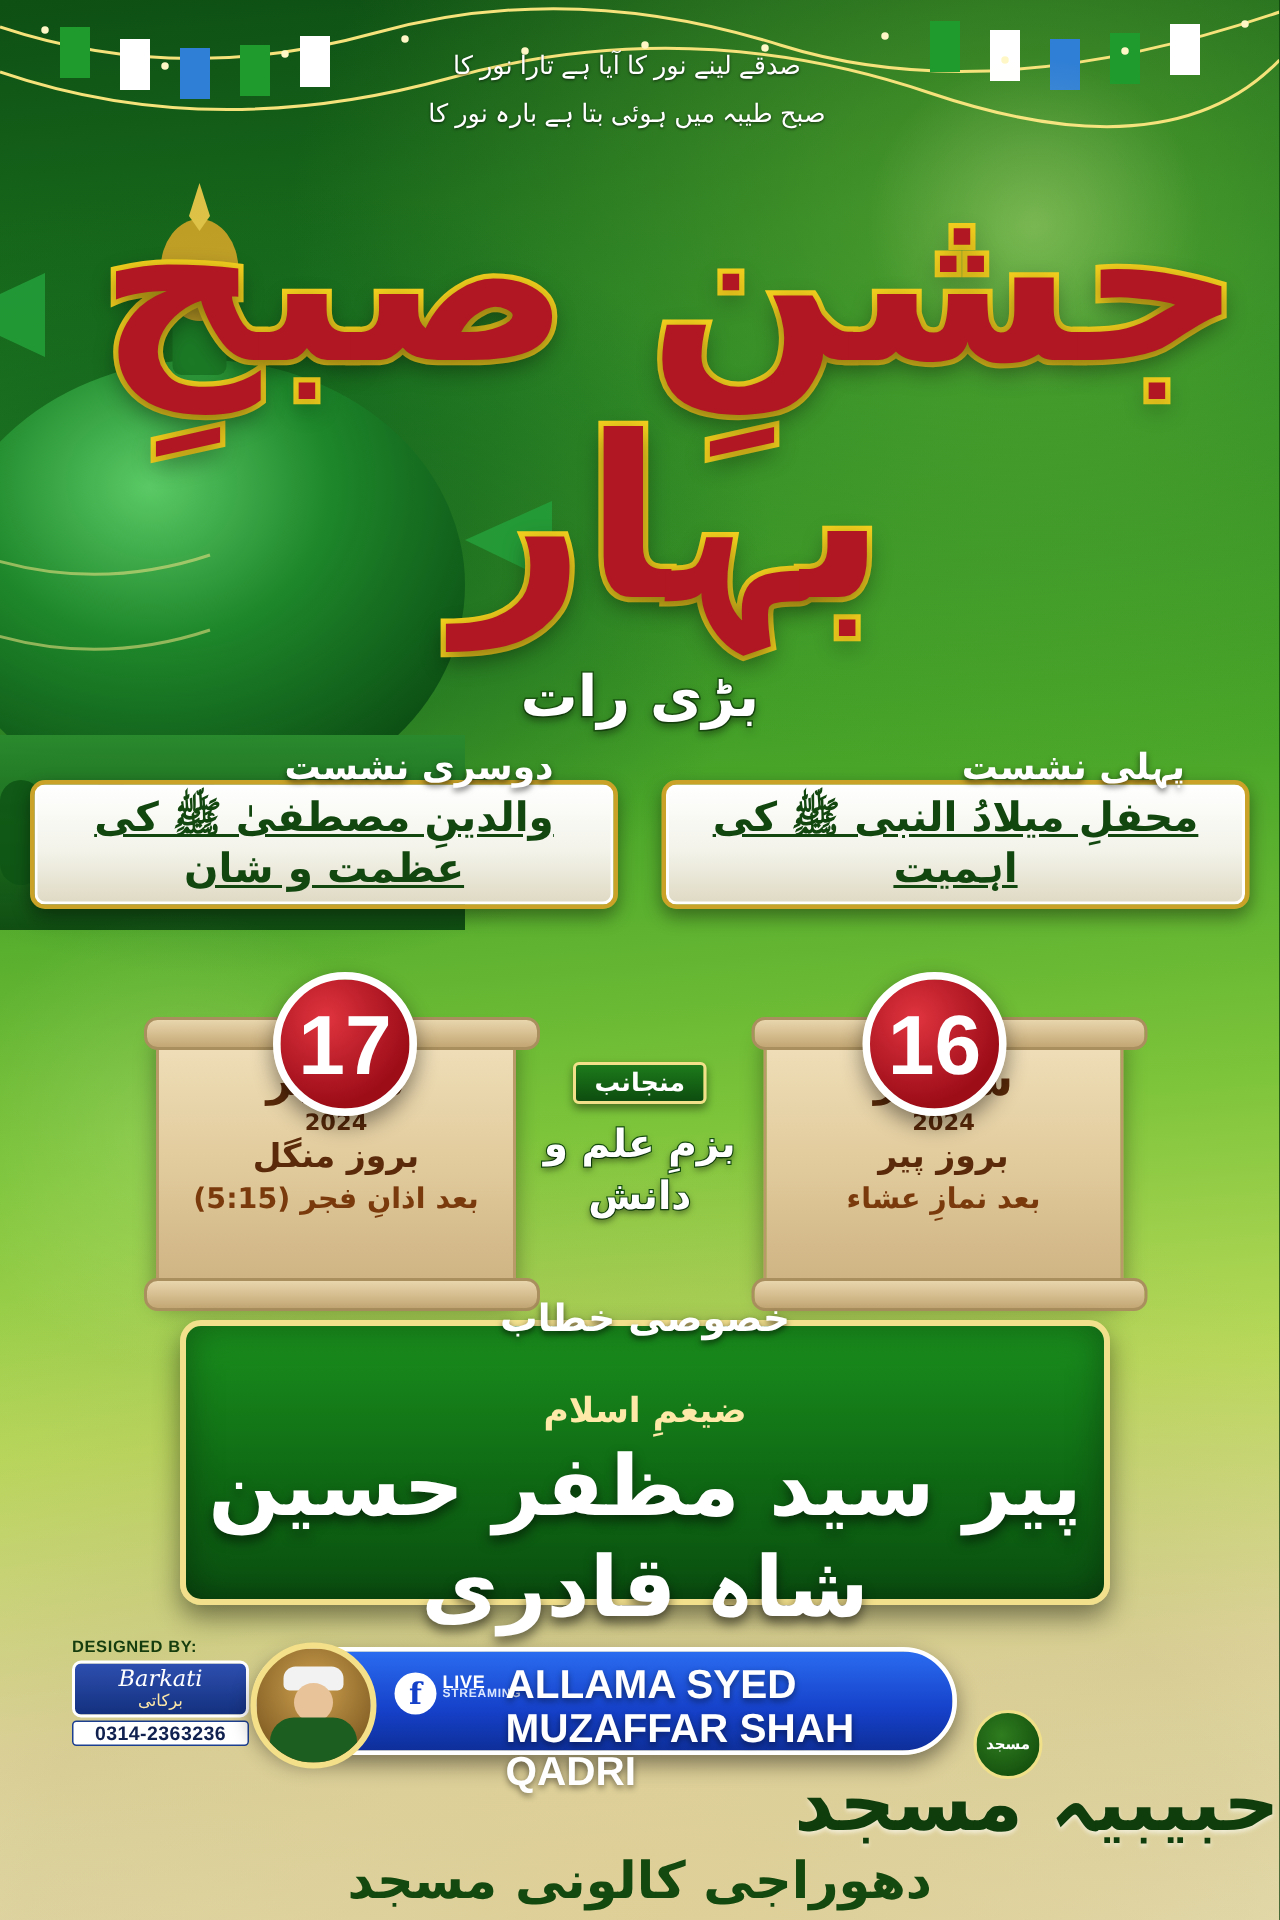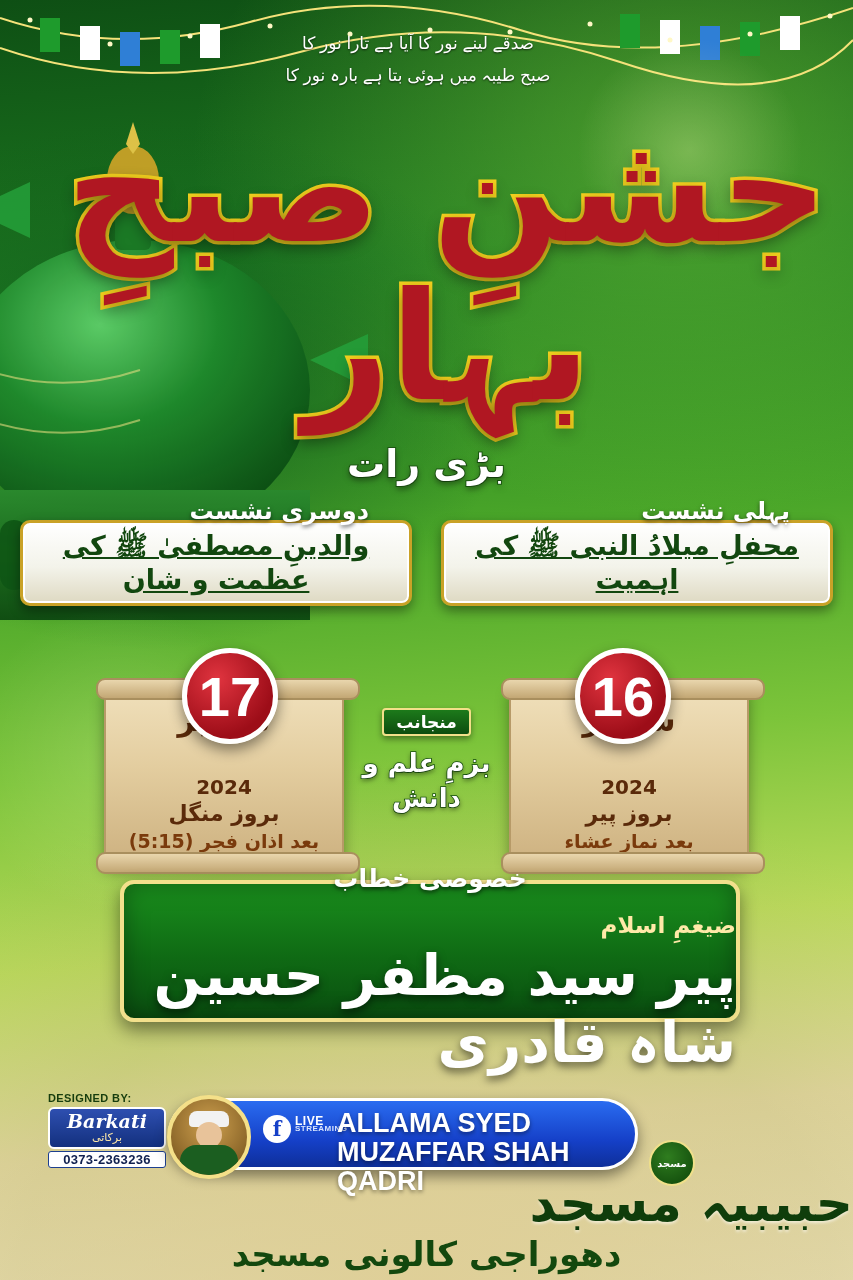--- a/index.html
+++ b/index.html
@@ -128,21 +128,21 @@
   .scroll::after { bottom:-10px; }
   .scroll-16 { right:104px; }
   .scroll-17 { left:104px; }
   .scroll .s-inner{
     position:absolute; inset:16px 10px;
     direction:rtl; text-align:center;
     font-family:"DejaVu Sans", sans-serif;
     color:#5a2a0a; font-weight:bold;
   }
   .scroll .d-month { font-size:30px; line-height:1.15; }
-  .scroll .d-year { font-size:20px;margin-top:36px; }
+  .scroll .d-year { font-size:15px; }
   .scroll .d-day { font-size:22px; margin-top:2px; }
   .scroll .d-time { font-size:19px; margin-top:4px; color:#7a3a0c; }
 
   .daynum {
     position:absolute; top:8px;
     width:96px; height:96px; border-radius:50%;
     background: radial-gradient(circle at 35% 30%, #e0343f, #9d0d18 70%);
     border:5px solid #ffffff;
     box-shadow: 0 6px 14px rgba(0,0,0,0.45);
     color:#fff; font-size:56px; font-weight:bold;
@@ -171,38 +171,38 @@
     font-family:"DejaVu Sans", sans-serif;
     font-size:26px; font-weight:bold; line-height:1.35;
     color:#ffffff;
     -webkit-text-stroke:1.5px #14510f;
     paint-order: stroke fill;
     text-shadow:0 2px 5px rgba(0,0,0,0.55);
   }
 
   
   .speaker-panel {
-    position:absolute; left:120px; top:880px; width:620px; height:142px;
+    position:absolute; left:120px; top:880px; width:620px; height:190px;
     background: linear-gradient(180deg,#1a8f1d 0%, #0f6a14 55%, #0a4f10 100%);
     border:4px solid #f2e08c;
     border-radius:14px;
     box-shadow: 0 8px 18px rgba(0,0,0,0.45), inset 0 0 24px rgba(0,0,0,0.35);
-    text-align:right; direction:rtl;
+    text-align:center; direction:rtl;
     padding-top:6px;
   }
   .speaker-panel .khitab {
     font-family:"DejaVu Sans", sans-serif;
     font-size:25px; font-weight:bold; color:#ffffff;
     position:absolute; top:-20px; left:50%; transform:translateX(-50%);
     text-shadow: 0 2px 4px rgba(0,0,0,0.6);
   }
   .speaker-panel .title-small {
     font-family:"DejaVu Sans", sans-serif;
     font-size:23px; color:#ffe9a8; font-weight:bold;
-    margin-top:22px;
+    margin-top:38px;
   }
   .speaker-panel .name {
     font-family:"DejaVu Sans", sans-serif;
     font-size:56px; font-weight:bold; color:#ffffff;
     line-height:1.2; margin-top:4px;
     text-shadow: 0 4px 8px rgba(0,0,0,0.55);
   }
 
   
   .designer {
@@ -214,21 +214,21 @@
     text-align:left;
   }
   .designer .d-logo {
     margin-top:3px;
     background: linear-gradient(180deg,#2e4fb0,#13307e);
     border:2px solid #ffffff; border-radius:6px;
     padding:3px 4px;
   }
   .designer .d-logo .bk {
     font-family:"DejaVu Serif", serif;
-    font-style:italic; font-size:19px; color:#ffffff; line-height:1;font-weight:bold;
+    font-style:italic; font-size:15px; color:#ffffff; line-height:1;
   }
   .designer .d-logo .bk-ur {
     font-family:"DejaVu Sans", sans-serif;
     font-size:11px; color:#ffe9a8; direction:rtl;
   }
   .designer .d-phone {
     margin-top:2px;
     background:#ffffff; border:1px solid #1d3f8f; border-radius:3px;
     font-size:13px; font-weight:bold; color:#10204f; letter-spacing:0.3px;
   }
@@ -435,21 +435,21 @@
     <div class="title-small">ضیغمِ اسلام</div>
     <div class="name">پیر سید مظفر حسین شاہ قادری</div>
   </div>
 
   <div class="designer">
     <div class="d-top">DESIGNED BY:</div>
     <div class="d-logo">
       <div class="bk">Barkati</div>
       <div class="bk-ur">برکاتی</div>
     </div>
-    <div class="d-phone">0373-2363236</div>
+    <div class="d-phone">0314-2363236</div>
   </div>
 
   <div class="livebar">
     <div class="avatar">
       <div class="turban"></div>
       <div class="head"></div>
       <div class="body"></div>
     </div>
     <div class="fb">f</div>
     <div class="livetxt">LIVE</div>

